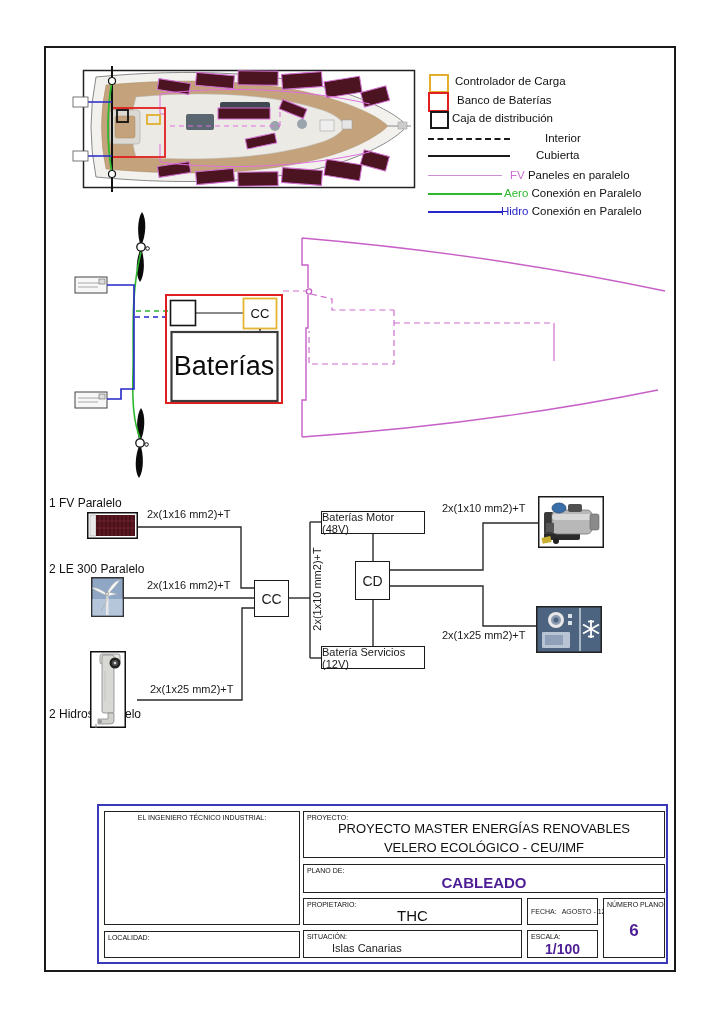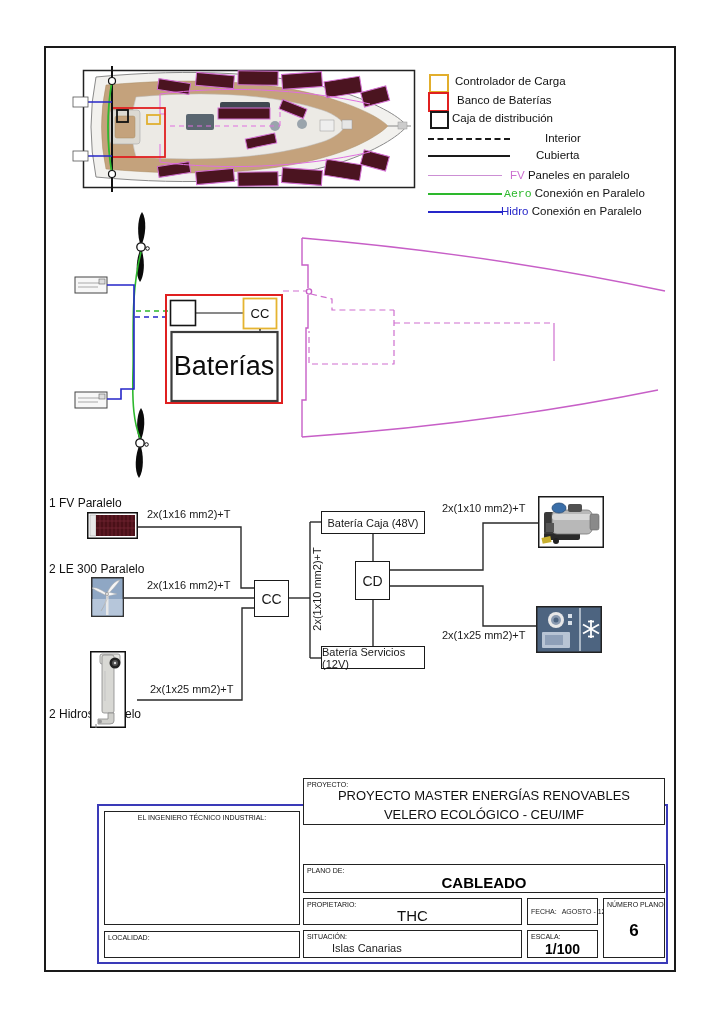--- a/index.html
+++ b/index.html
@@ -15,21 +15,21 @@
   .node.big{font-size:14px;}
   .node.bat{font-size:11px;}
   .src-lbl{position:absolute;font-size:12px;white-space:nowrap;color:#111;}
   .rot90{transform:rotate(-90deg);transform-origin:center center;text-align:center;}
   
   .tb-border{position:absolute;left:97px;top:804px;width:571px;height:160px;border:2px solid #3a3ab8;background:#fff;box-sizing:border-box;}
   .cell{position:absolute;border:1.5px solid #222;background:#fff;box-sizing:border-box;}
   .cell .tag{position:absolute;top:2px;left:3px;font-size:7px;color:#111;white-space:nowrap;}
   .cell .tag.center{left:0;right:0;text-align:center;}
   .val-lg{position:absolute;left:0;right:0;text-align:center;font-size:13px;color:#111;white-space:nowrap;}
-  .red{color:#000000;}
+  .red{color:#4c1d95;}
 </style>
 </head>
 <body>
 
 <div id="canvas">
 
   <div class="page-border"></div>
 
   <svg style="left:70px;top:64px;" width="350" height="130" viewBox="0 0 350 130">
     <rect x="13.5" y="6.5" width="331" height="117" fill="#ffffff" stroke="#222" stroke-width="1.5"></rect>
@@ -101,21 +101,21 @@
     <div class="leg-line" style="left:428px;top:155px;width:82px;border-top:2px solid #1a1a1a;"></div>
     <div class="leg-lbl" style="left:536px;top:149px;">Cubierta</div>
 
     <div class="leg-line" style="left:428px;top:175px;width:74px;border-top:1.5px solid #cc8fd4;"></div>
     <div class="leg-lbl" style="left:510px;top:169px;">
       <span style="color:#cc6fd0;">FV</span>
       <span>Paneles en paralelo</span>
     </div>
     <div class="leg-line" style="left:428px;top:193px;width:74px;border-top:2px solid #2db82d;"></div>
     <div class="leg-lbl" style="left:504px;top:187px;">
-      <span style="color:#2db82d;font-family:Liberation Mono, monospace;">Aero</span>
+      <span style="color:#2db82d;">Aero</span>
       <span>Conexión en Paralelo</span>
     </div>
     <div class="leg-line" style="left:428px;top:211px;width:74px;border-top:2px solid #2626c9;"></div>
     <div class="leg-lbl" style="left:501px;top:205px;">
       <span style="color:#2626c9;">Hidro</span>
       <span>Conexión en Paralelo</span>
     </div>
   </div>
 
   <svg style="left:60px;top:210px;" width="616" height="285" viewBox="60 210 616 285">
@@ -237,21 +237,21 @@
     <line x1="6" y1="73" x2="6" y2="77" stroke="#888" stroke-width="1"></line>
     <line x1="15" y1="20" x2="15" y2="50" stroke="#bbb" stroke-width="0.7"></line>
   </svg>
 
   <div class="lbl" style="left:147px;top:508px;">2x(1x16 mm2)+T</div>
   <div class="lbl" style="left:147px;top:579px;">2x(1x16 mm2)+T</div>
   <div class="lbl" style="left:150px;top:683px;">2x(1x25 mm2)+T</div>
 
   <div class="node big" style="left:254px;top:580px;width:35px;height:37px;">CC</div>
   <div class="lbl rot90" style="left:267px;top:583px;width:100px;">2x(1x10 mm2)+T</div>
-  <div class="node bat" style="left:321px;top:511px;width:104px;height:23px;">Batería Caja (48V)</div>
+  <div class="node bat" style="left:321px;top:511px;width:104px;height:23px;">Baterías Motor (48V)</div>
   <div class="node bat" style="left:321px;top:646px;width:104px;height:23px;">Batería Servicios (12V)</div>
   <div class="node big" style="left:355px;top:561px;width:35px;height:39px;">CD</div>
 
   <div class="lbl" style="left:442px;top:502px;">2x(1x10 mm2)+T</div>
   <div class="lbl" style="left:442px;top:629px;">2x(1x25 mm2)+T</div>
 
   <svg style="left:538px;top:496px;" width="66" height="52" viewBox="0 0 66 52">
     <rect x="0.75" y="0.75" width="64.5" height="50.5" fill="#fff" stroke="#1a1a1a" stroke-width="1.5"></rect>
     <rect x="6" y="36" width="36" height="8" rx="2" fill="#2a2a2a"></rect>
     <rect x="6" y="16" width="12" height="22" rx="2" fill="#3a3a3a"></rect>
@@ -286,21 +286,21 @@
 
   <div class="tb-border"></div>
 
   <div class="cell" style="left:104px;top:811px;width:196px;height:114px;">
     <div class="tag center">EL INGENIERO TÉCNICO INDUSTRIAL:</div>
   </div>
   <div class="cell" style="left:104px;top:931px;width:196px;height:27px;">
     <div class="tag">LOCALIDAD:</div>
   </div>
 
-  <div class="cell" style="left:303px;top:778px;width:362px;height:47px;padding-left:16px;">
+  <div class="cell" style="left:303px;top:811px;width:362px;height:47px;padding-left:16px;">
     <div class="tag">PROYECTO:</div>
     <div class="val-lg" style="top:9px;">PROYECTO MASTER ENERGÍAS RENOVABLES</div>
     <div class="val-lg" style="top:28px;">VELERO ECOLÓGICO - CEU/IMF</div>
   </div>
 
   <div class="cell" style="left:303px;top:864px;width:362px;height:29px;">
     <div class="tag">PLANO DE:</div>
     <div class="val-lg red" style="top:9px;font-size:15px;font-weight:bold;">CABLEADO</div>
   </div>
 

